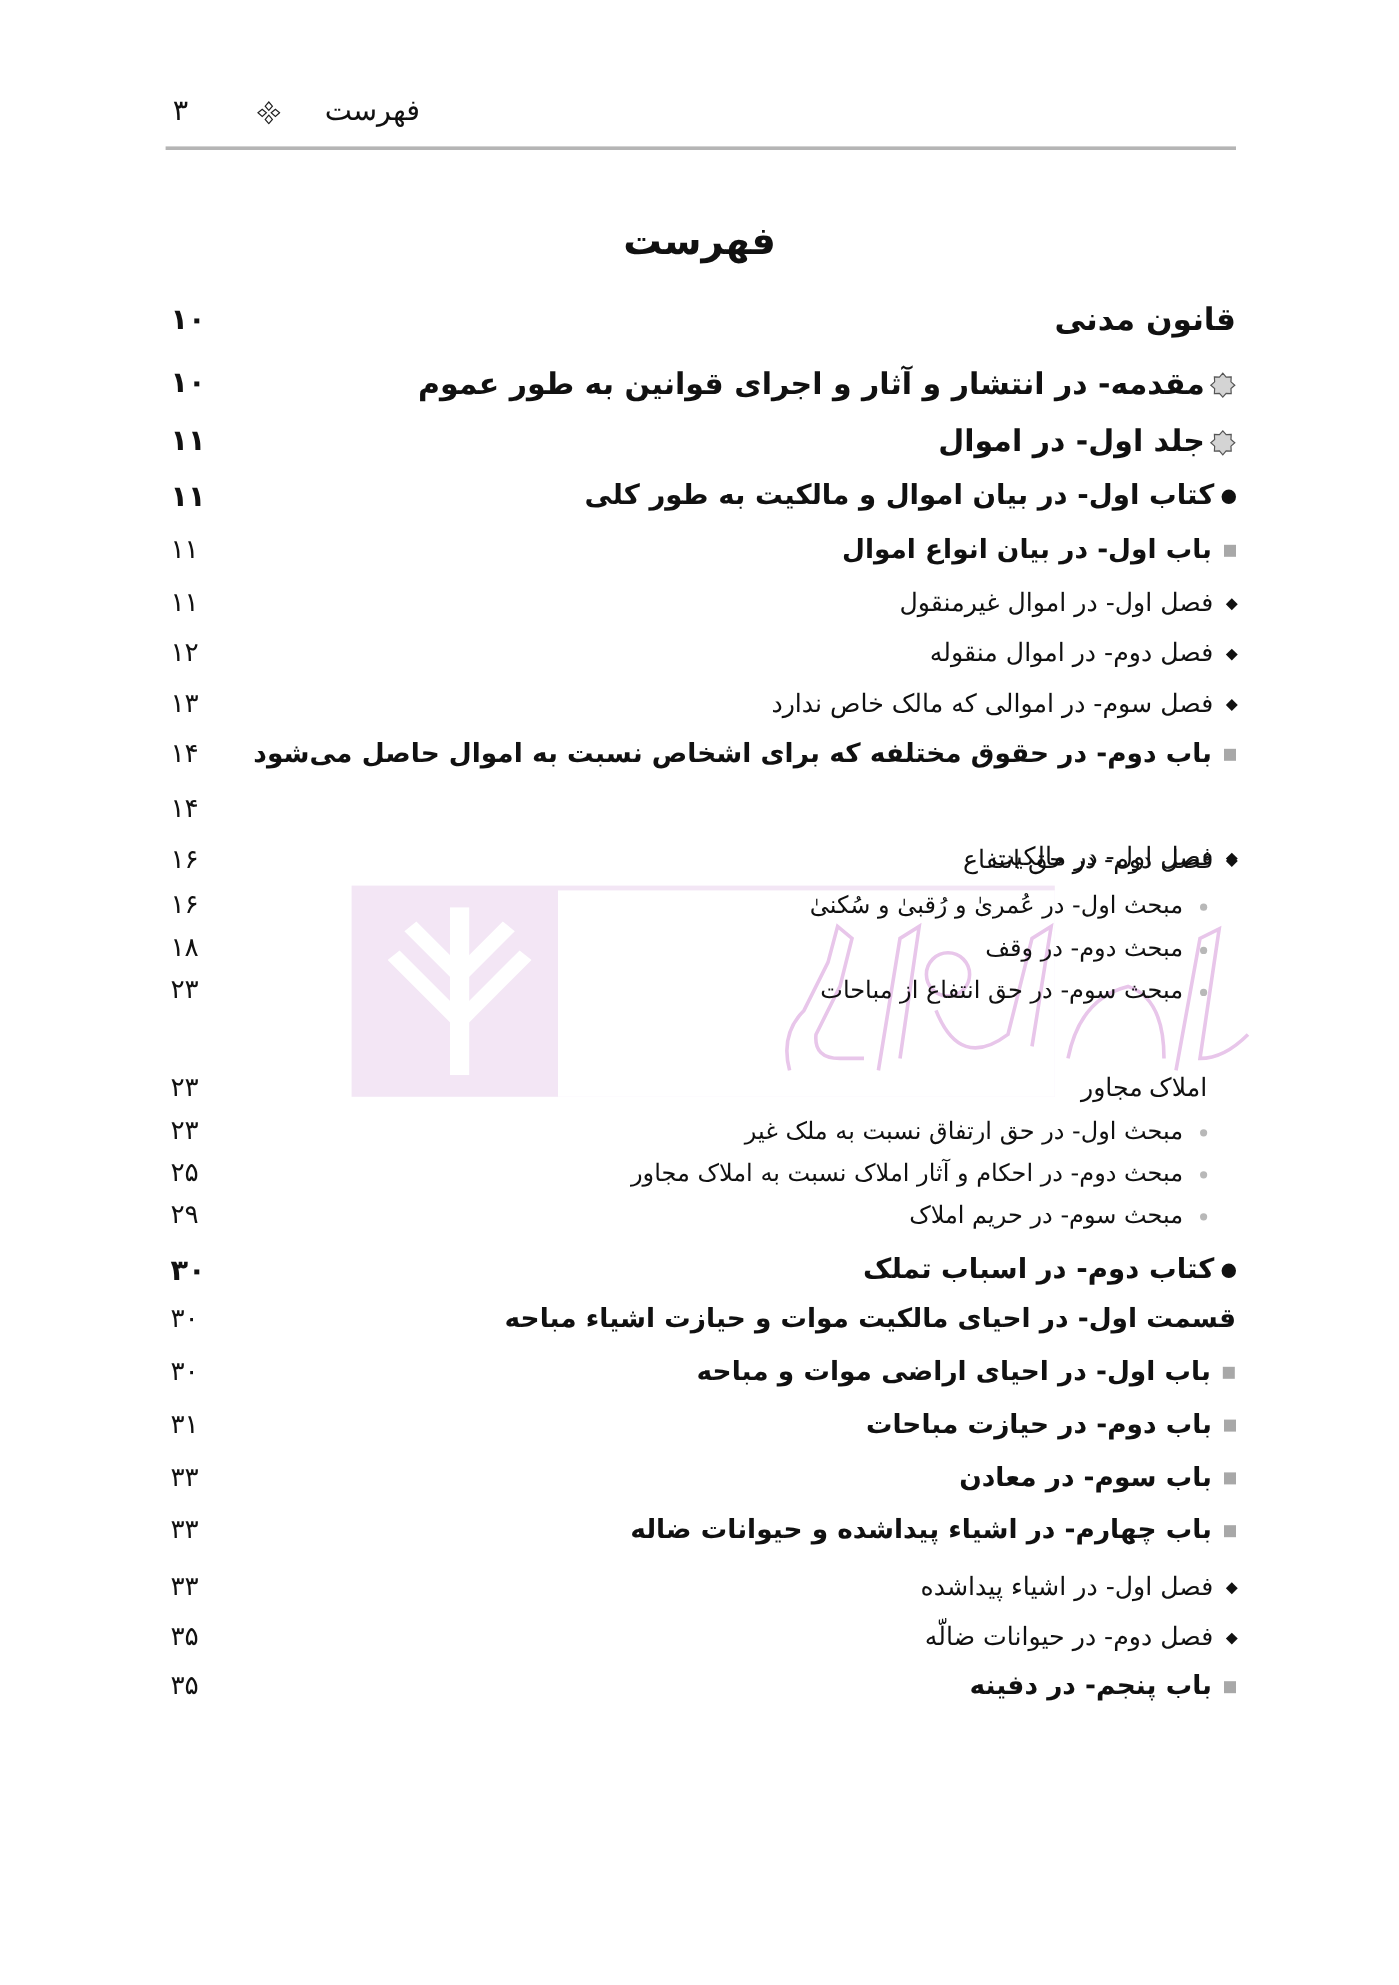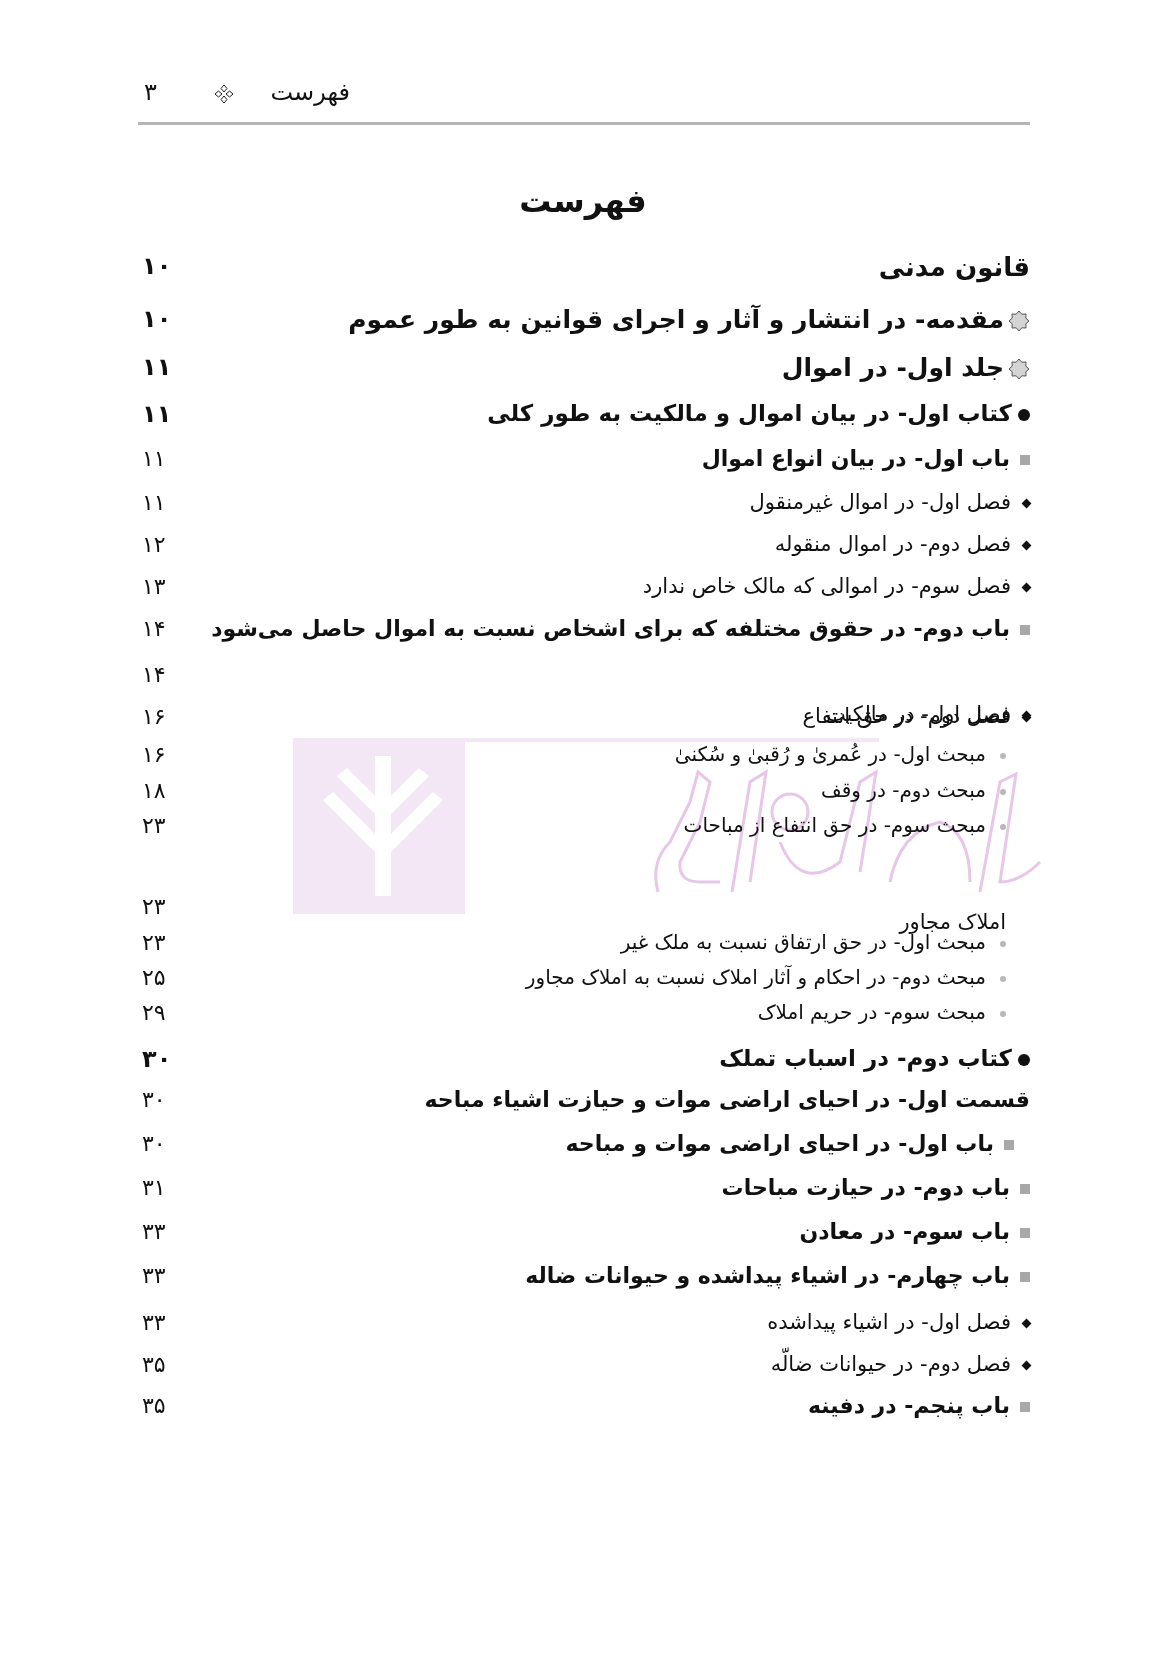--- a/index.html
+++ b/index.html
@@ -182,21 +182,21 @@
   </div>
 
   <div class="row" style="top:813px;">
     <span class="label lvl5" style="right:24px;">
       <span class="bullet small-dot"></span><span>مبحث سوم- در حق انتفاع از مباحات</span>
     </span>
     <span class="page pg-norm">۲۳</span>
   </div>
 
   <div class="row" style="top:858px; height:76px;">
-    <div class="lvl4" style="position:absolute; right:24px; top:52px;">املاک مجاور</div>
+    <div class="lvl4" style="position:absolute; right:24px; top:36px;font-family:Liberation Serif, serif;">املاک مجاور</div>
     <span class="page pg-norm" style="top:36px;">۲۳</span>
   </div>
 
   <div class="row" style="top:930px;">
     <span class="label lvl5" style="right:24px;">
       <span class="bullet small-dot"></span><span>مبحث اول- در حق ارتفاق نسبت به ملک غیر</span>
     </span>
     <span class="page pg-norm">۲۳</span>
   </div>
 
@@ -216,27 +216,27 @@
 
   <div class="row" style="top:1045px;">
     <span class="label lvl2" style="right:0;">
       <span class="bullet dot-circle" style="margin-left:6px;"></span><span>کتاب دوم- در اسباب تملک</span>
     </span>
     <span class="page pg-bold">۳۰</span>
   </div>
 
   <div class="row" style="top:1087px;">
     <span class="label lvl3" style="right:0;">
-      <span style="font-weight:bold;">قسمت اول- در احیای اراضی موات و حیازت اشیاء مباحه</span>
+      <span style="font-weight:bold;">قسمت اول- در احیای مالکیت موات و حیازت اشیاء مباحه</span>
     </span>
     <span class="page pg-norm">۳۰</span>
   </div>
 
   <div class="row" style="top:1131px;">
-    <span class="label lvl3" style="right:16px;">
+    <span class="label lvl3" style="right:1px;">
       <span class="bullet sq"></span><span style="font-weight:bold;">باب اول- در احیای اراضی موات و مباحه</span>
     </span>
     <span class="page pg-norm">۳۰</span>
   </div>
 
   <div class="row" style="top:1175px;">
     <span class="label lvl3" style="right:0;">
       <span class="bullet sq"></span><span style="font-weight:bold;">باب دوم- در حیازت مباحات</span>
     </span>
     <span class="page pg-norm">۳۱</span>

